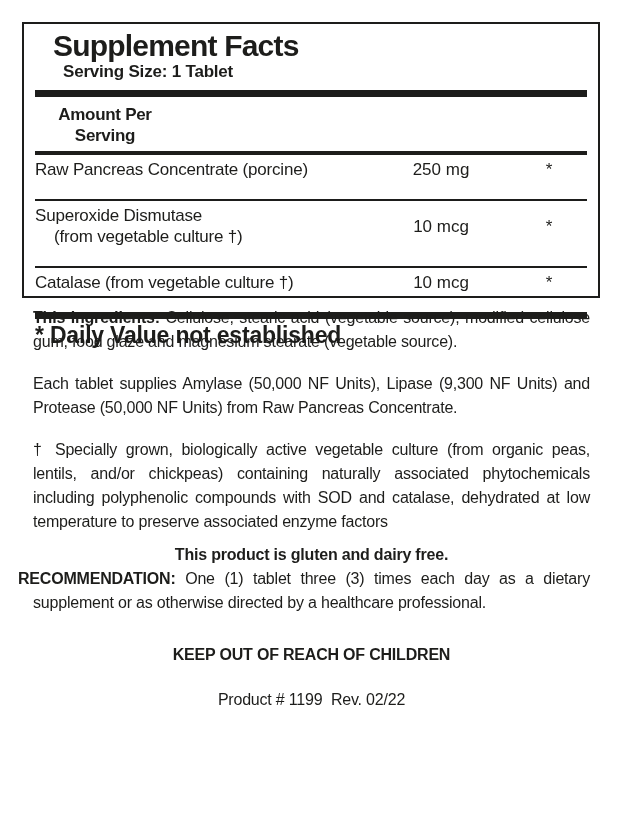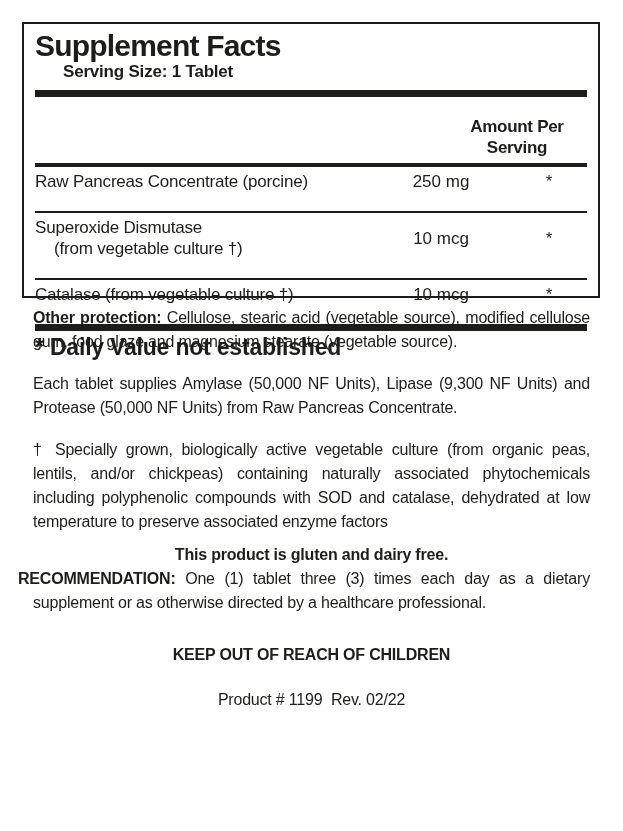--- a/index.html
+++ b/index.html
@@ -15,32 +15,32 @@
   .facts-box{
     position:absolute;left:22px;top:22px;
     width:578px;height:276px;
     border:2.5px solid #1d1d1b;
     box-sizing:border-box;
     padding:0 11px;
     background:#fff;
   }
   .facts-title{
     font-size:30px;font-weight:bold;letter-spacing:-0.8px;
-    line-height:30px;margin-top:7px;
+    line-height:30px;margin-top:7px;margin-left:18px;
   }
   .facts-serving{
     font-size:17px;font-weight:bold;line-height:20px;margin-top:1px;
     letter-spacing:-0.2px;
     margin-left:28px;
   }
   .bar-thick{height:7px;background:#1d1d1b;}
   .bar-med{height:4px;background:#1d1d1b;}
   .bar-hair{height:2px;background:#1d1d1b;}
   .bar-1{margin-top:8px;}
-  .hdr-row{display:flex;padding-top:19px;}
+  .hdr-row{display:flex;padding-top:7px;flex-direction:column;}
   .col-name{flex:1;}
   .col-amount{width:140px;text-align:center;}
   .col-dv{width:76px;text-align:center;}
   .hdr-row .col-amount,.hdr-row .col-dv{
     font-size:17px;font-weight:bold;line-height:21px;letter-spacing:-0.3px;
   }
   .bar-2{margin-top:5px;}
   .nrow{display:flex;align-items:center;padding:4px 0 19px;}
   .nrow .col-name{font-size:17px;line-height:21px;letter-spacing:-0.2px;}
   .nrow .col-amount,.nrow .col-dv{font-size:17px;line-height:21px;}
@@ -104,21 +104,21 @@
     <div class="col-amount">10 mcg</div>
     <div class="col-dv">*</div>
   </div>
 
   <div class="bar-thick"></div>
   <div class="facts-footnote">* Daily Value not established</div>
 </div>
 
 <div class="content">
 
-  <p class="para"><span class="bold">Other protection:</span><span> Cellulose, stearic acid (vegetable source), modified cellulose gum, food glaze and magnesium stearate (vegetable source).</span></p>
+  <p class="para"><span class="bold">This ingredients:</span><span> Cellulose, stearic acid (vegetable source), modified cellulose gum, food glaze and magnesium stearate (vegetable source).</span></p>
 
   <p class="para">Each tablet supplies Amylase (50,000 NF Units), Lipase (9,300 NF Units) and Protease (50,000 NF Units) from Raw Pancreas Concentrate.</p>
 
   <p class="para para-dagger">† Specially grown, biologically active vegetable culture (from organic peas, lentils, and/or chickpeas) containing naturally associated phytochemicals including polyphenolic compounds with SOD and catalase, dehydrated at low temperature to preserve associated enzyme factors</p>
 
   <p class="center-bold">This product is gluten and dairy free.</p>
 
   <p class="para-reco"><span class="bold">RECOMMENDATION:</span><span> One (1) tablet three (3) times each day as a dietary supplement or as otherwise directed by a healthcare professional.</span></p>
 
   <div class="keep-out">KEEP OUT OF REACH OF CHILDREN</div>

